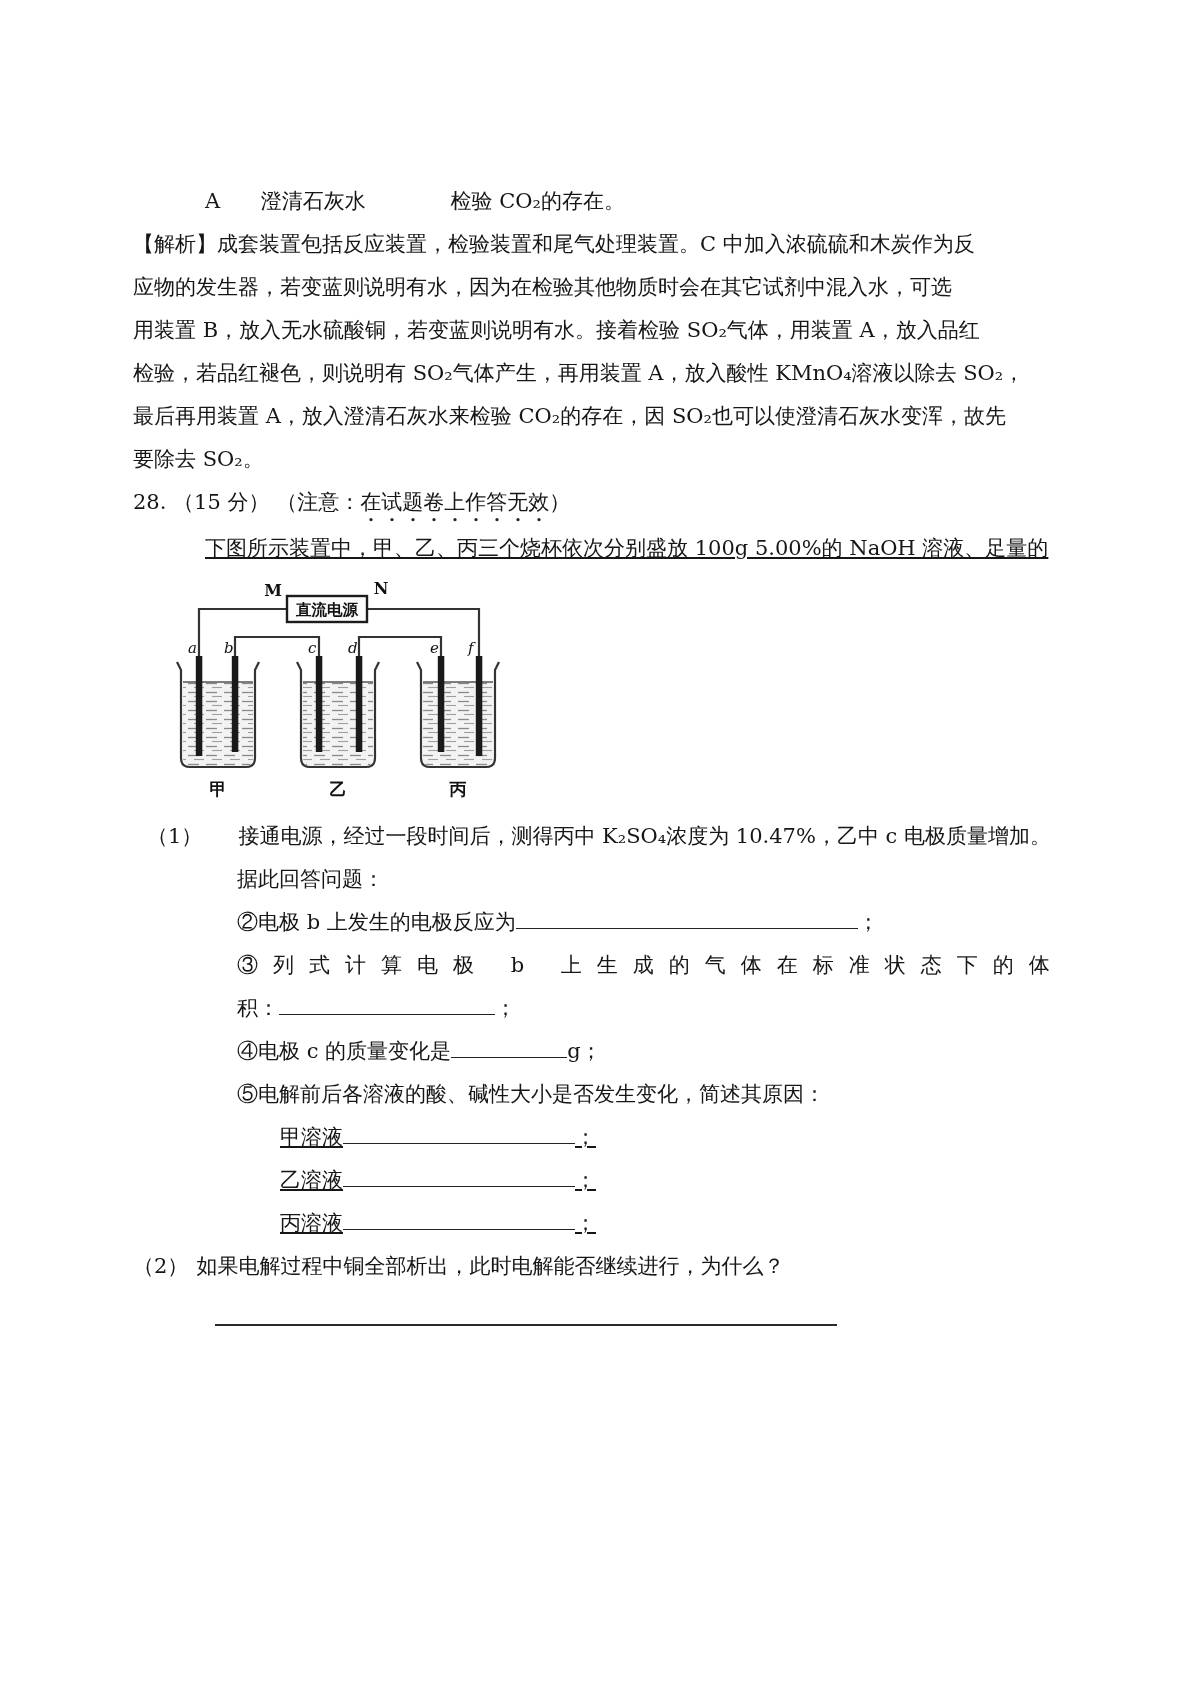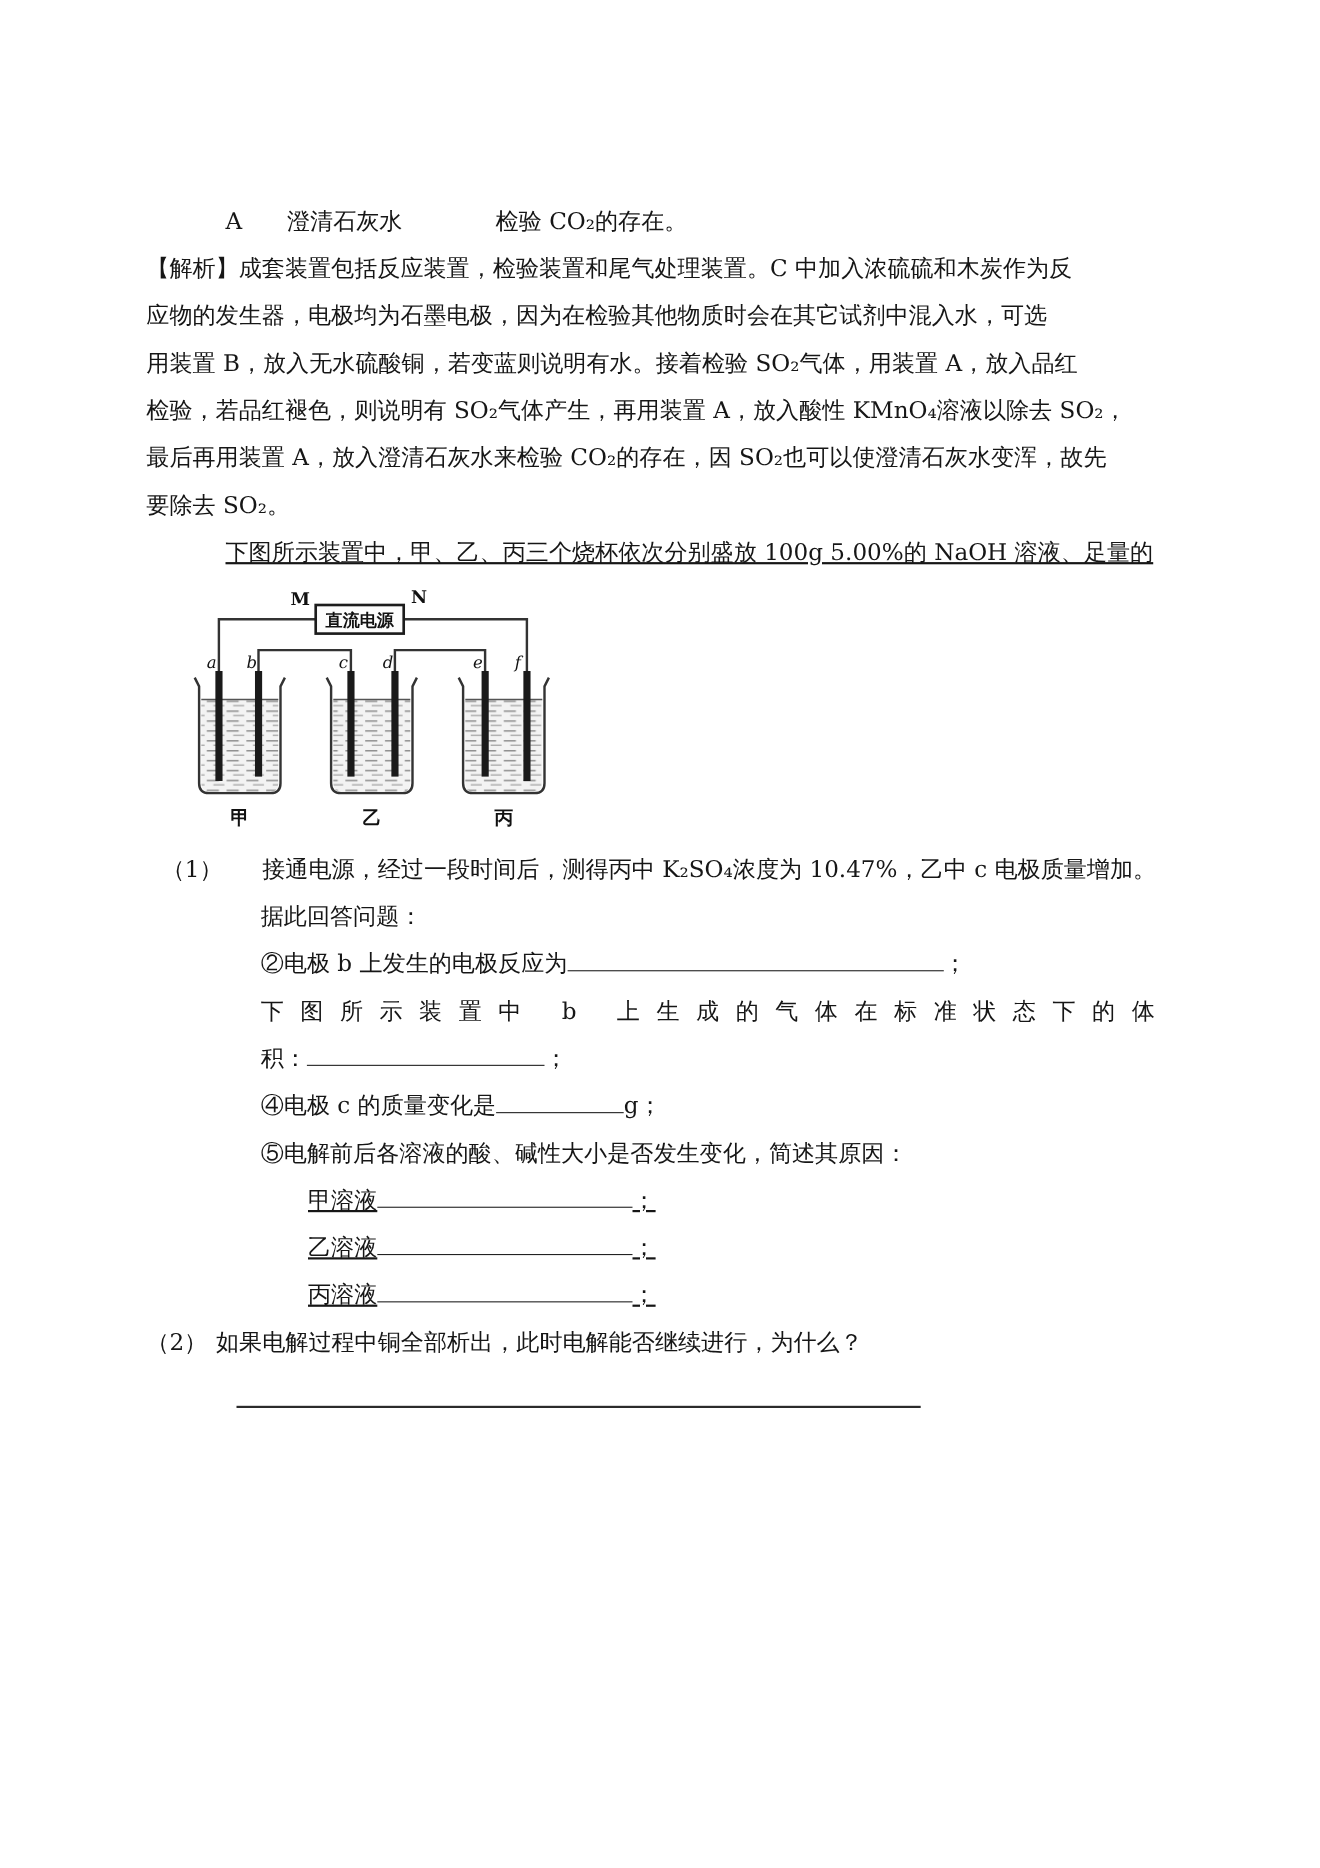--- a/index.html
+++ b/index.html
@@ -50,27 +50,32 @@
 <div class="page">
 
   <p class="ln option">
     <span class="lbl">A</span>
     <span class="reagent">澄清石灰水</span>
     <span>检验 CO₂的存在。</span>
   </p>
 
   <div>
     <p class="ln">【解析】成套装置包括反应装置，检验装置和尾气处理装置。C 中加入浓硫硫和木炭作为反</p>
-    <p class="ln">应物的发生器，电极均为石墨电极，因为在检验其他物质时会在其它试剂中混入水，可选</p>
+    <p class="ln">应物的发生器，若变蓝则说明有水，因为在检验其他物质时会在其它试剂中混入水，可选</p>
     <p class="ln">用装置 B，放入无水硫酸铜，若变蓝则说明有水。接着检验 SO₂气体，用装置 A，放入品红</p>
     <p class="ln">检验，若品红褪色，则说明有 SO₂气体产生，再用装置 A，放入酸性 KMnO₄溶液以除去 SO₂，</p>
     <p class="ln">最后再用装置 A，放入澄清石灰水来检验 CO₂的存在，因 SO₂也可以使澄清石灰水变浑，故先</p>
     <p class="ln">要除去 SO₂。</p>
   </div>
 
+  <p class="ln q28">
+    <span>28.</span>
+    <span>（15 分）</span>
+    <span>（注意：</span><span class="note-emph">在试题卷上作答无效</span><span>）</span>
+  </p>
 
   <p class="ln intro1">下图所示装置中，甲、乙、丙三个烧杯依次分别盛放 100g 5.00%的 NaOH 溶液、足量的</p>
 
   <div class="diagram-wrap">
     <svg viewBox="0 0 340 228" width="340" height="228">
       <defs>
         <pattern id="liq" width="18" height="9" patternUnits="userSpaceOnUse">
           <rect width="18" height="9" fill="#f3f3f3"></rect>
           <line x1="1" y1="2.5" x2="12" y2="2.5" stroke="#8a8a8a" stroke-width="1.3"></line>
           <line x1="7" y1="6.5" x2="17" y2="6.5" stroke="#9f9f9f" stroke-width="1.1"></line>
@@ -123,21 +128,21 @@
     <span class="num">（1）</span><span>接通电源，经过一段时间后，测得丙中 K₂SO₄浓度为 10.47%，乙中 c 电极质量增加。</span>
   </p>
 
   <p class="ln sub">据此回答问题：</p>
 
 
   <p class="ln sub">
     <span>②电极 b 上发生的电极反应为</span><span class="blank b340"></span><span>；</span>
   </p>
 
-  <p class="ln sub spread">下图所示装置中 b 上生成的气体在标准状态下的体</p>
+  <p class="ln sub spread">③列式计算电极 b 上生成的气体在标准状态下的体</p>
   <p class="ln sub">
     <span>积：</span><span class="blank b215"></span><span>；</span>
   </p>
 
   <p class="ln sub">
     <span>④电极 c 的质量变化是</span><span class="blank b115"></span><span>g；</span>
   </p>
 
   <p class="ln sub">⑤电解前后各溶液的酸、碱性大小是否发生变化，简述其原因：</p>
 

